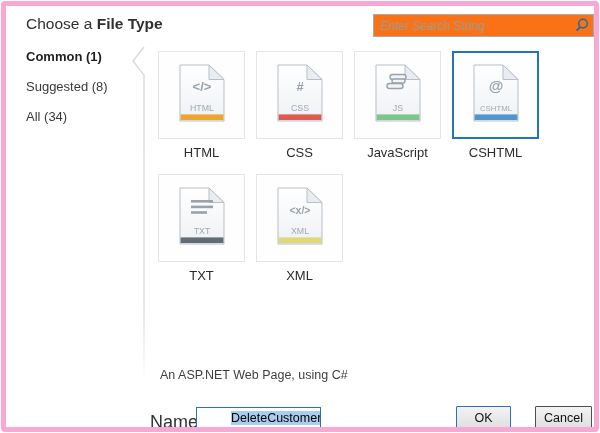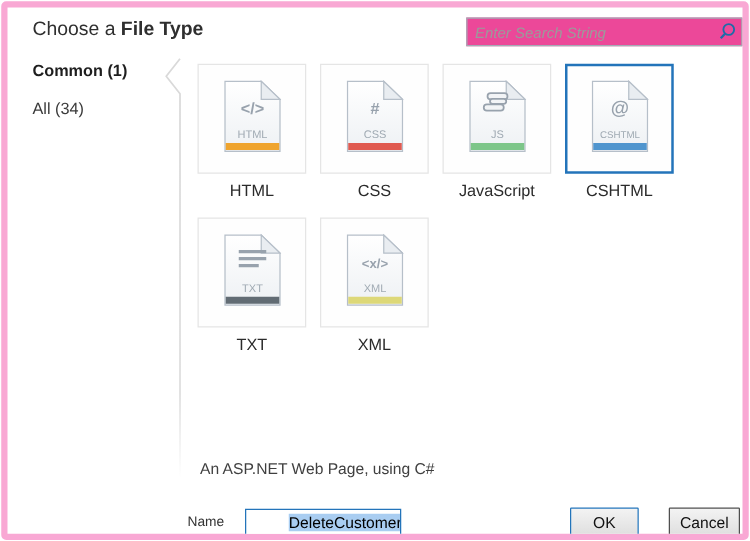--- a/index.html
+++ b/index.html
@@ -8,21 +8,21 @@
     position:relative; width:598px; height:431px; margin:1px;
     background:#fff; border:5px solid #f9a8d4; border-radius:4px;
     overflow:hidden;
   }
   
   .title { position:absolute; left:20px; top:9px; font-size:15.5px; color:#2f2f2f; }
   .title .bold { font-weight:bold; }
   
   .search-box {
     position:absolute; left:367px; top:8px; width:221px; height:23px;
-    border:1px solid #a2abb5; background:#ec4899; display:flex; align-items:center;
+    border:1px solid #a2abb5; background:#f97316; display:flex; align-items:center;
   }
   .search-box input {
     flex:1; border:none; outline:none; height:100%; padding:0 2px 0 6px;
     font-family:"Liberation Sans", sans-serif; font-size:12px; color:#333; background:transparent;
   }
   .search-box input::placeholder { font-style:italic; color:#9b9b9b; }
   .search-icon { width:17px; height:17px; margin-right:3px; flex:0 0 auto; }
   
   .sidebar { position:absolute; left:20px; top:43px; width:100px; }
   .sidebar-item { font-size:13px; color:#3a3a3a; margin-bottom:15px; cursor:default; white-space:nowrap; }
@@ -37,21 +37,21 @@
   .cell { width:87px; text-align:center; }
   .tile {
     width:87px; height:88px; background:#fefefe; border:1px solid #e5e5e5;
     display:flex; align-items:center; justify-content:center; cursor:pointer;
   }
   .tile.selected { border:2px solid var(--accent, #2374ba); }
   .tile-label { margin-top:6px; font-size:13px; color:#2b2b2b; }
   
   .description { position:absolute; left:154px; top:362px; font-size:12.5px; color:#3f3f3f;text-align:right; }
   
-  .name-label { position:absolute; left:144px; top:406px; font-size:11px; color:#333; }
+  .name-label { position:absolute; left:144px; top:406px; font-size:18px; color:#333; }
   .name-input {
     position:absolute; left:190px; top:401px; width:125px; height:22px;
     border:1px solid var(--accent, #2374ba); background:#fff;
     font-size:12.5px; color:#000; line-height:20px; padding-left:4px;
     white-space:nowrap; overflow:hidden; cursor:text;
   }
   .name-input .sel { background:var(--selection-bg, #a9cdf1);margin-left:30px; }
   
   .btn {
     position:absolute; top:400px; height:24px; font-family:"Liberation Sans", sans-serif;
@@ -73,20 +73,21 @@
   <div class="search-box">
     <input type="text" placeholder="Enter Search String" style="">
     <svg class="search-icon" viewBox="0 0 17 17">
       <circle cx="10" cy="6.6" r="4.3" fill="none" stroke="#1d6ca8" stroke-width="1.5"></circle>
       <line x1="7" y1="10" x2="3.6" y2="13.6" stroke="#1d6ca8" stroke-width="1.9"></line>
     </svg>
   </div>
 
   <div class="sidebar">
       <div class="sidebar-item selected">Common (1)</div>
+      <div class="sidebar-item">Suggested (8)</div>
       <div class="sidebar-item">All (34)</div>
     </div>
 
   <svg class="divider-svg" width="18" height="342" viewBox="0 0 18 342">
     <defs>
       <linearGradient id="fade" x1="0" y1="0" x2="0" y2="1">
         <stop offset="0" stop-color="#d9d9d9"></stop>
         <stop offset="0.8" stop-color="#dedede"></stop>
         <stop offset="1" stop-color="#ffffff"></stop>
       </linearGradient>

